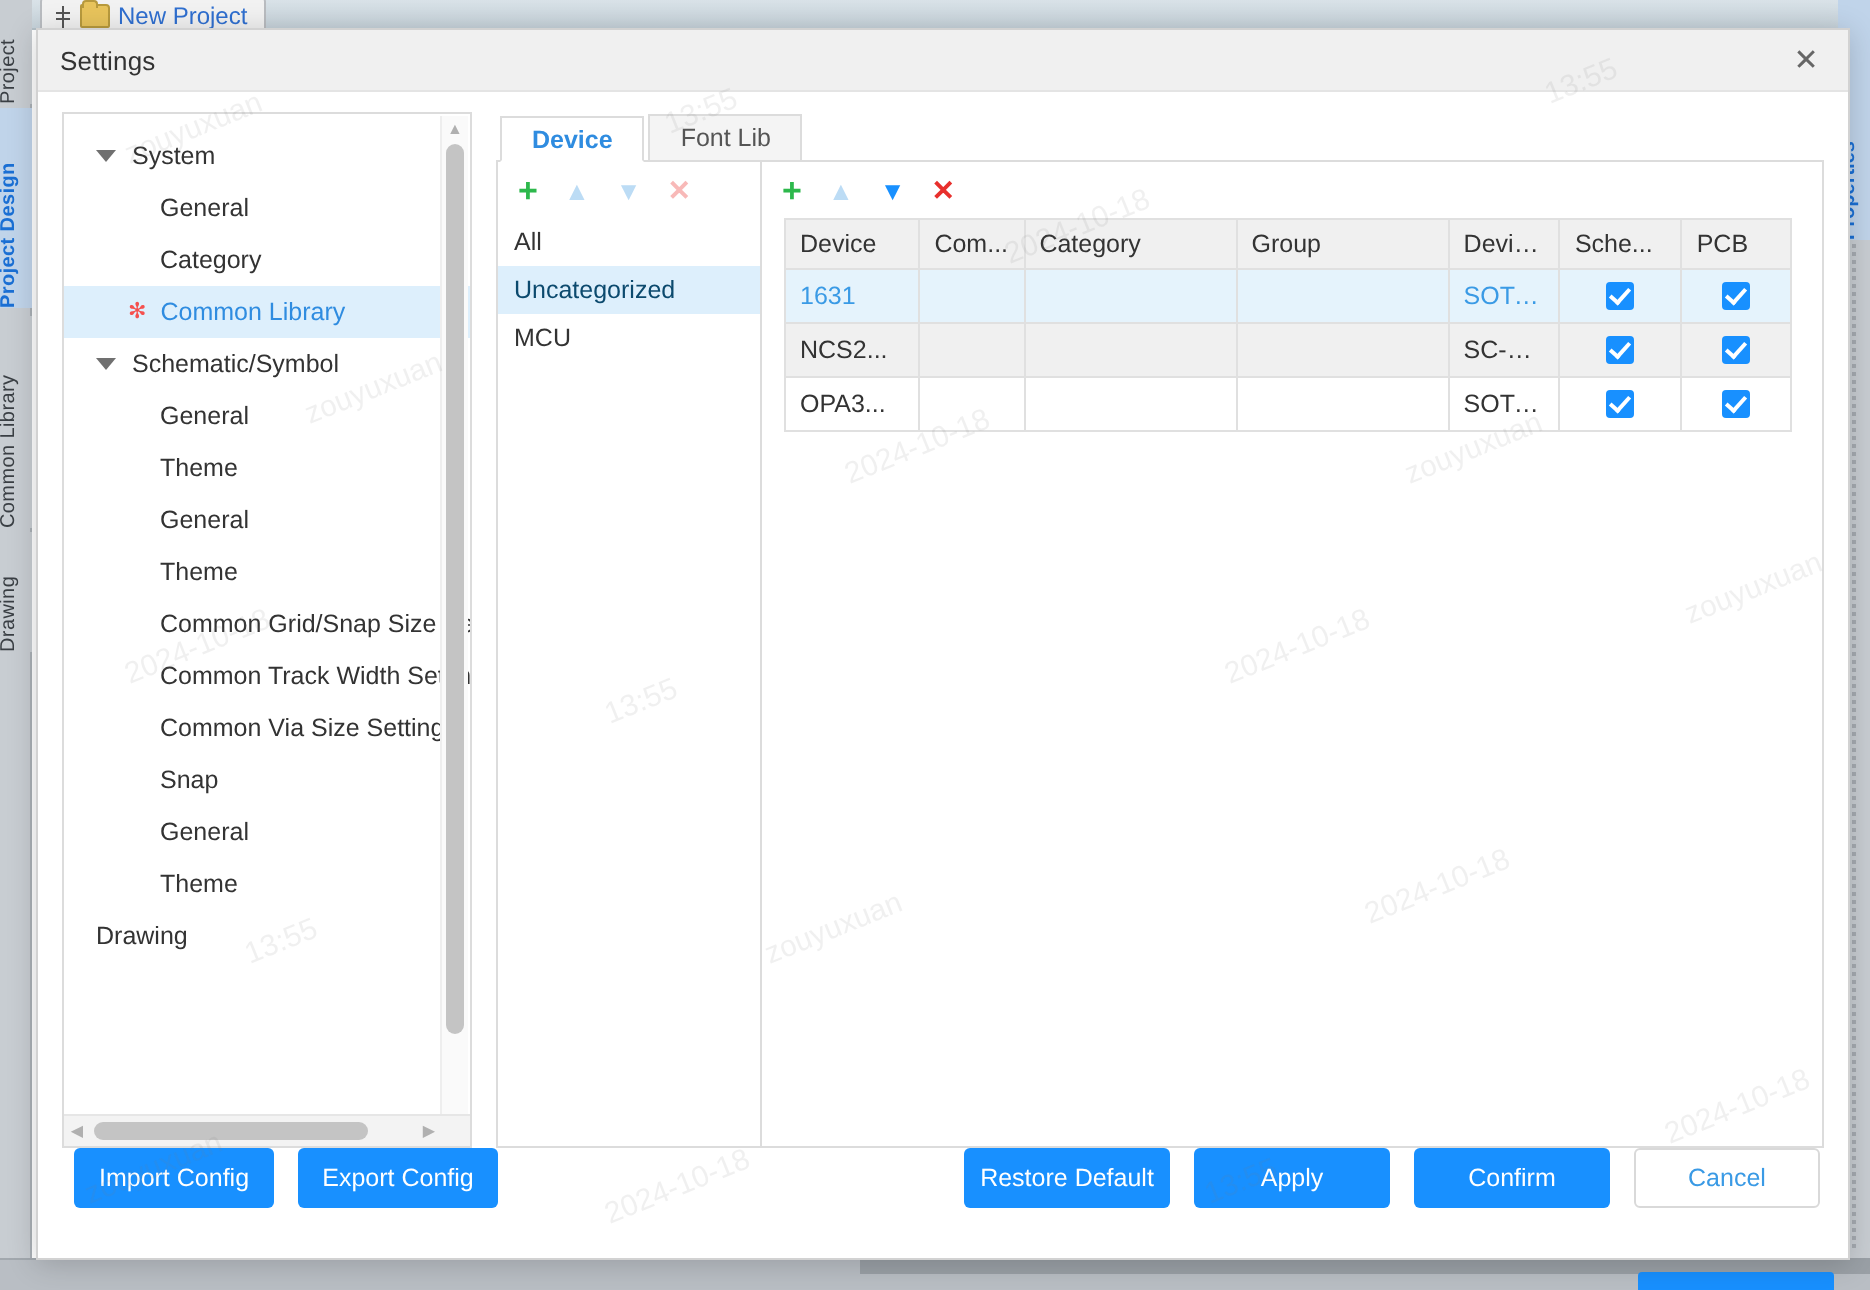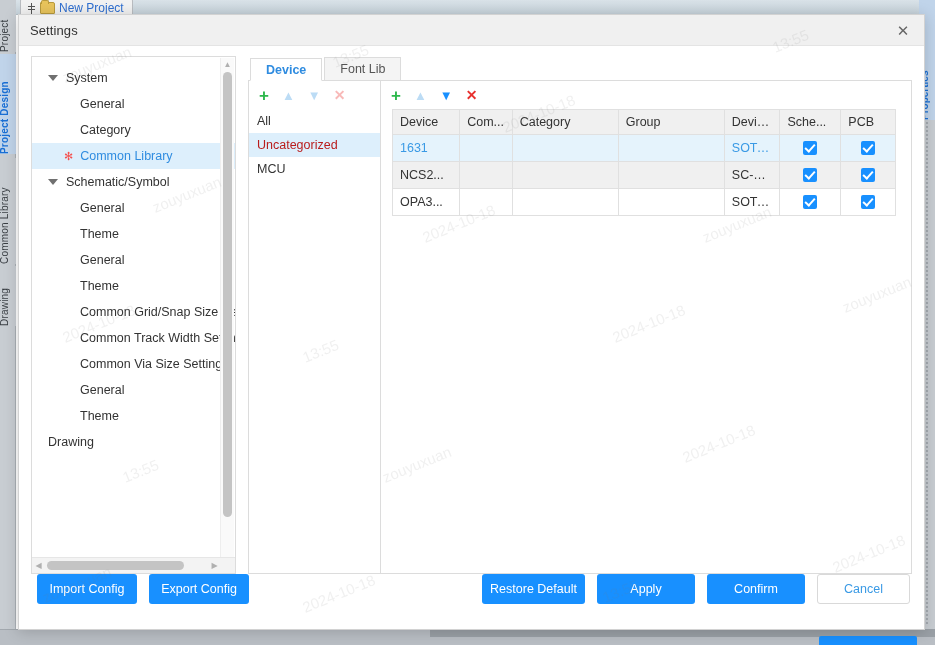--- a/index.html
+++ b/index.html
@@ -243,21 +243,21 @@
   .tb-down.on{ color: #1890ff; }
   .tb-x      { color: #f8b9b8; font-size: 14px; }
   .tb-x.on   { color: #e8302d; }
 
   .cat-list { flex: 1; overflow: hidden; }
   .cat-item {
     height: 24px; line-height: 24px; padding-left: 8px;
     font-size: 12.5px; color: #333; cursor: pointer;
     white-space: nowrap; overflow: hidden; text-overflow: ellipsis;
   }
-  .cat-item.selected { background: #ddeffc; color: #b91c1c; }
+  .cat-item.selected { background: #ddeffc; color: #0c4a6e; }
 
   .table-wrap { padding: 0 11px 0 11px; }
   table.dev-table {
     border-collapse: collapse; table-layout: fixed;
     width: 504px; font-size: 12.5px;
   }
   table.dev-table th {
     background: #f0f0f0; color: #333; font-weight: normal;
     text-align: left; padding: 0 7px; height: 25px;
     border: 1px solid #e0e0e0; white-space: nowrap;
@@ -410,20 +410,23 @@
             <span>Theme</span>
           </div>
           <div class="tree-item level1">
             <span>Common Grid/Snap Size Se</span>
           </div>
           <div class="tree-item level1">
             <span>Common Track Width Settin</span>
           </div>
           <div class="tree-item level1">
             <span>Common Via Size Setting</span>
+          </div>
+          <div class="tree-item level1">
+            <span>Snap</span>
           </div>
           <div class="tree-item level1">
             <span>General</span>
           </div>
           <div class="tree-item level1">
             <span>Theme</span>
           </div>
           <div class="tree-item level0">
             <span>Drawing</span>
           </div>

